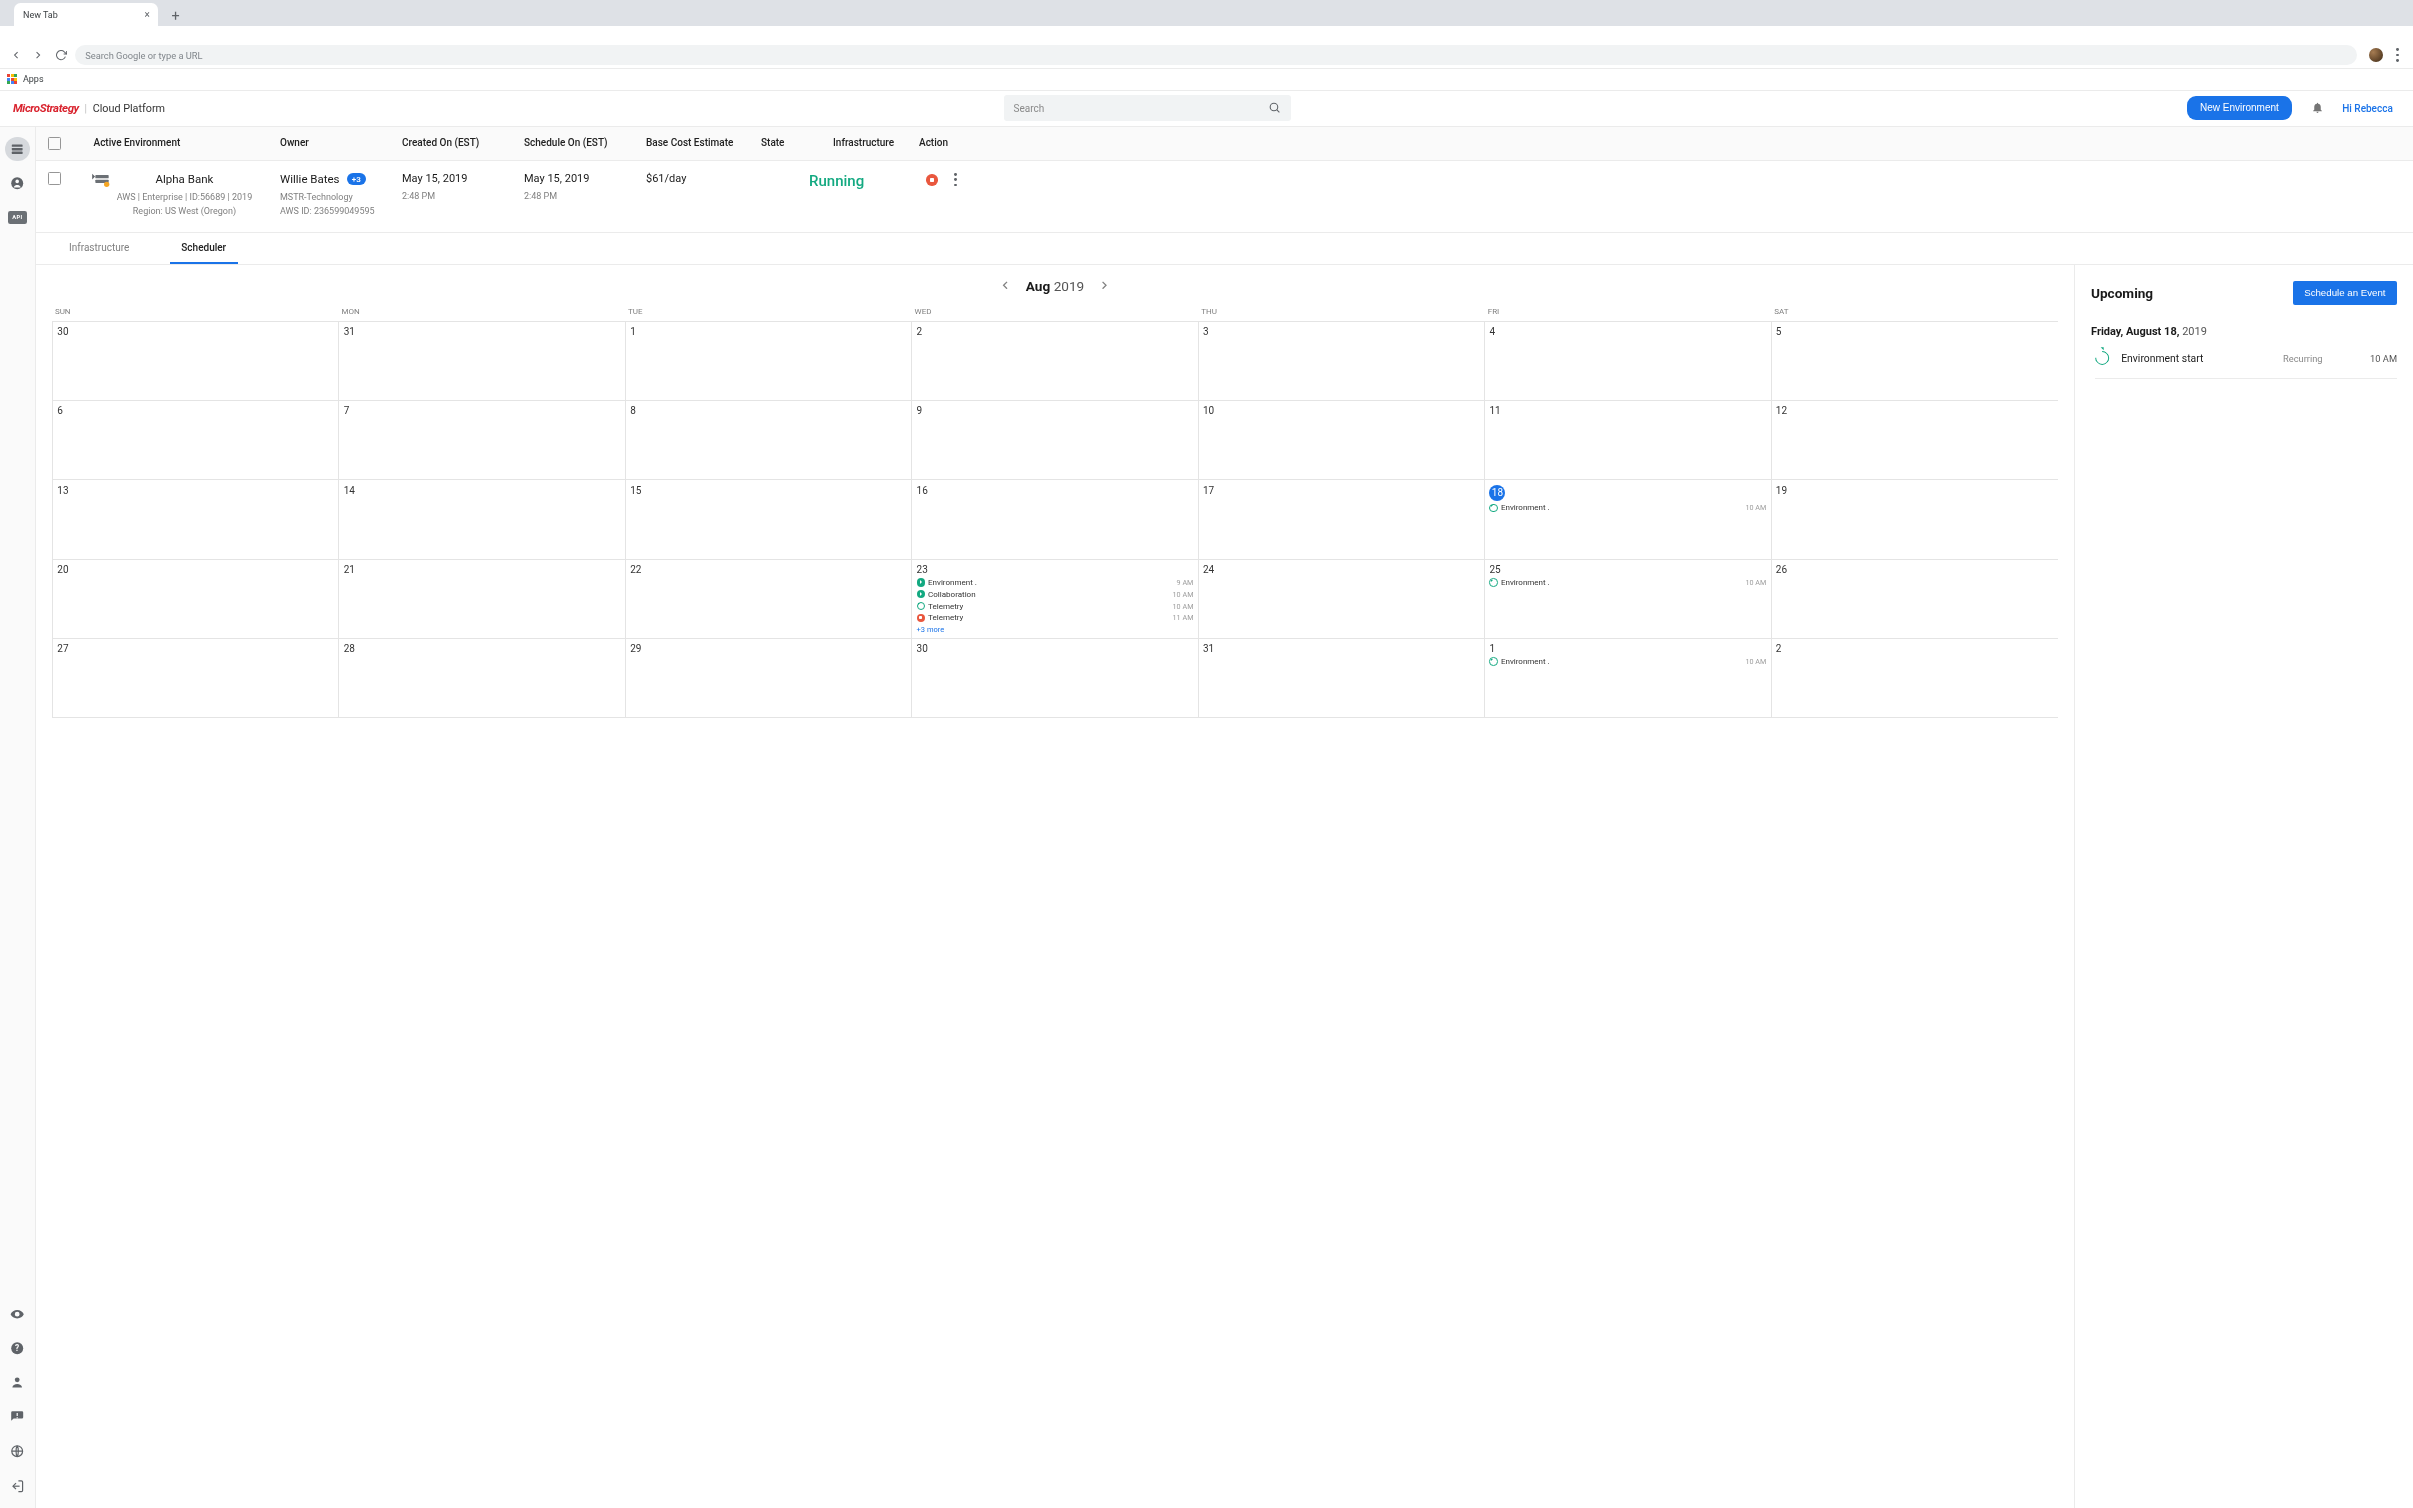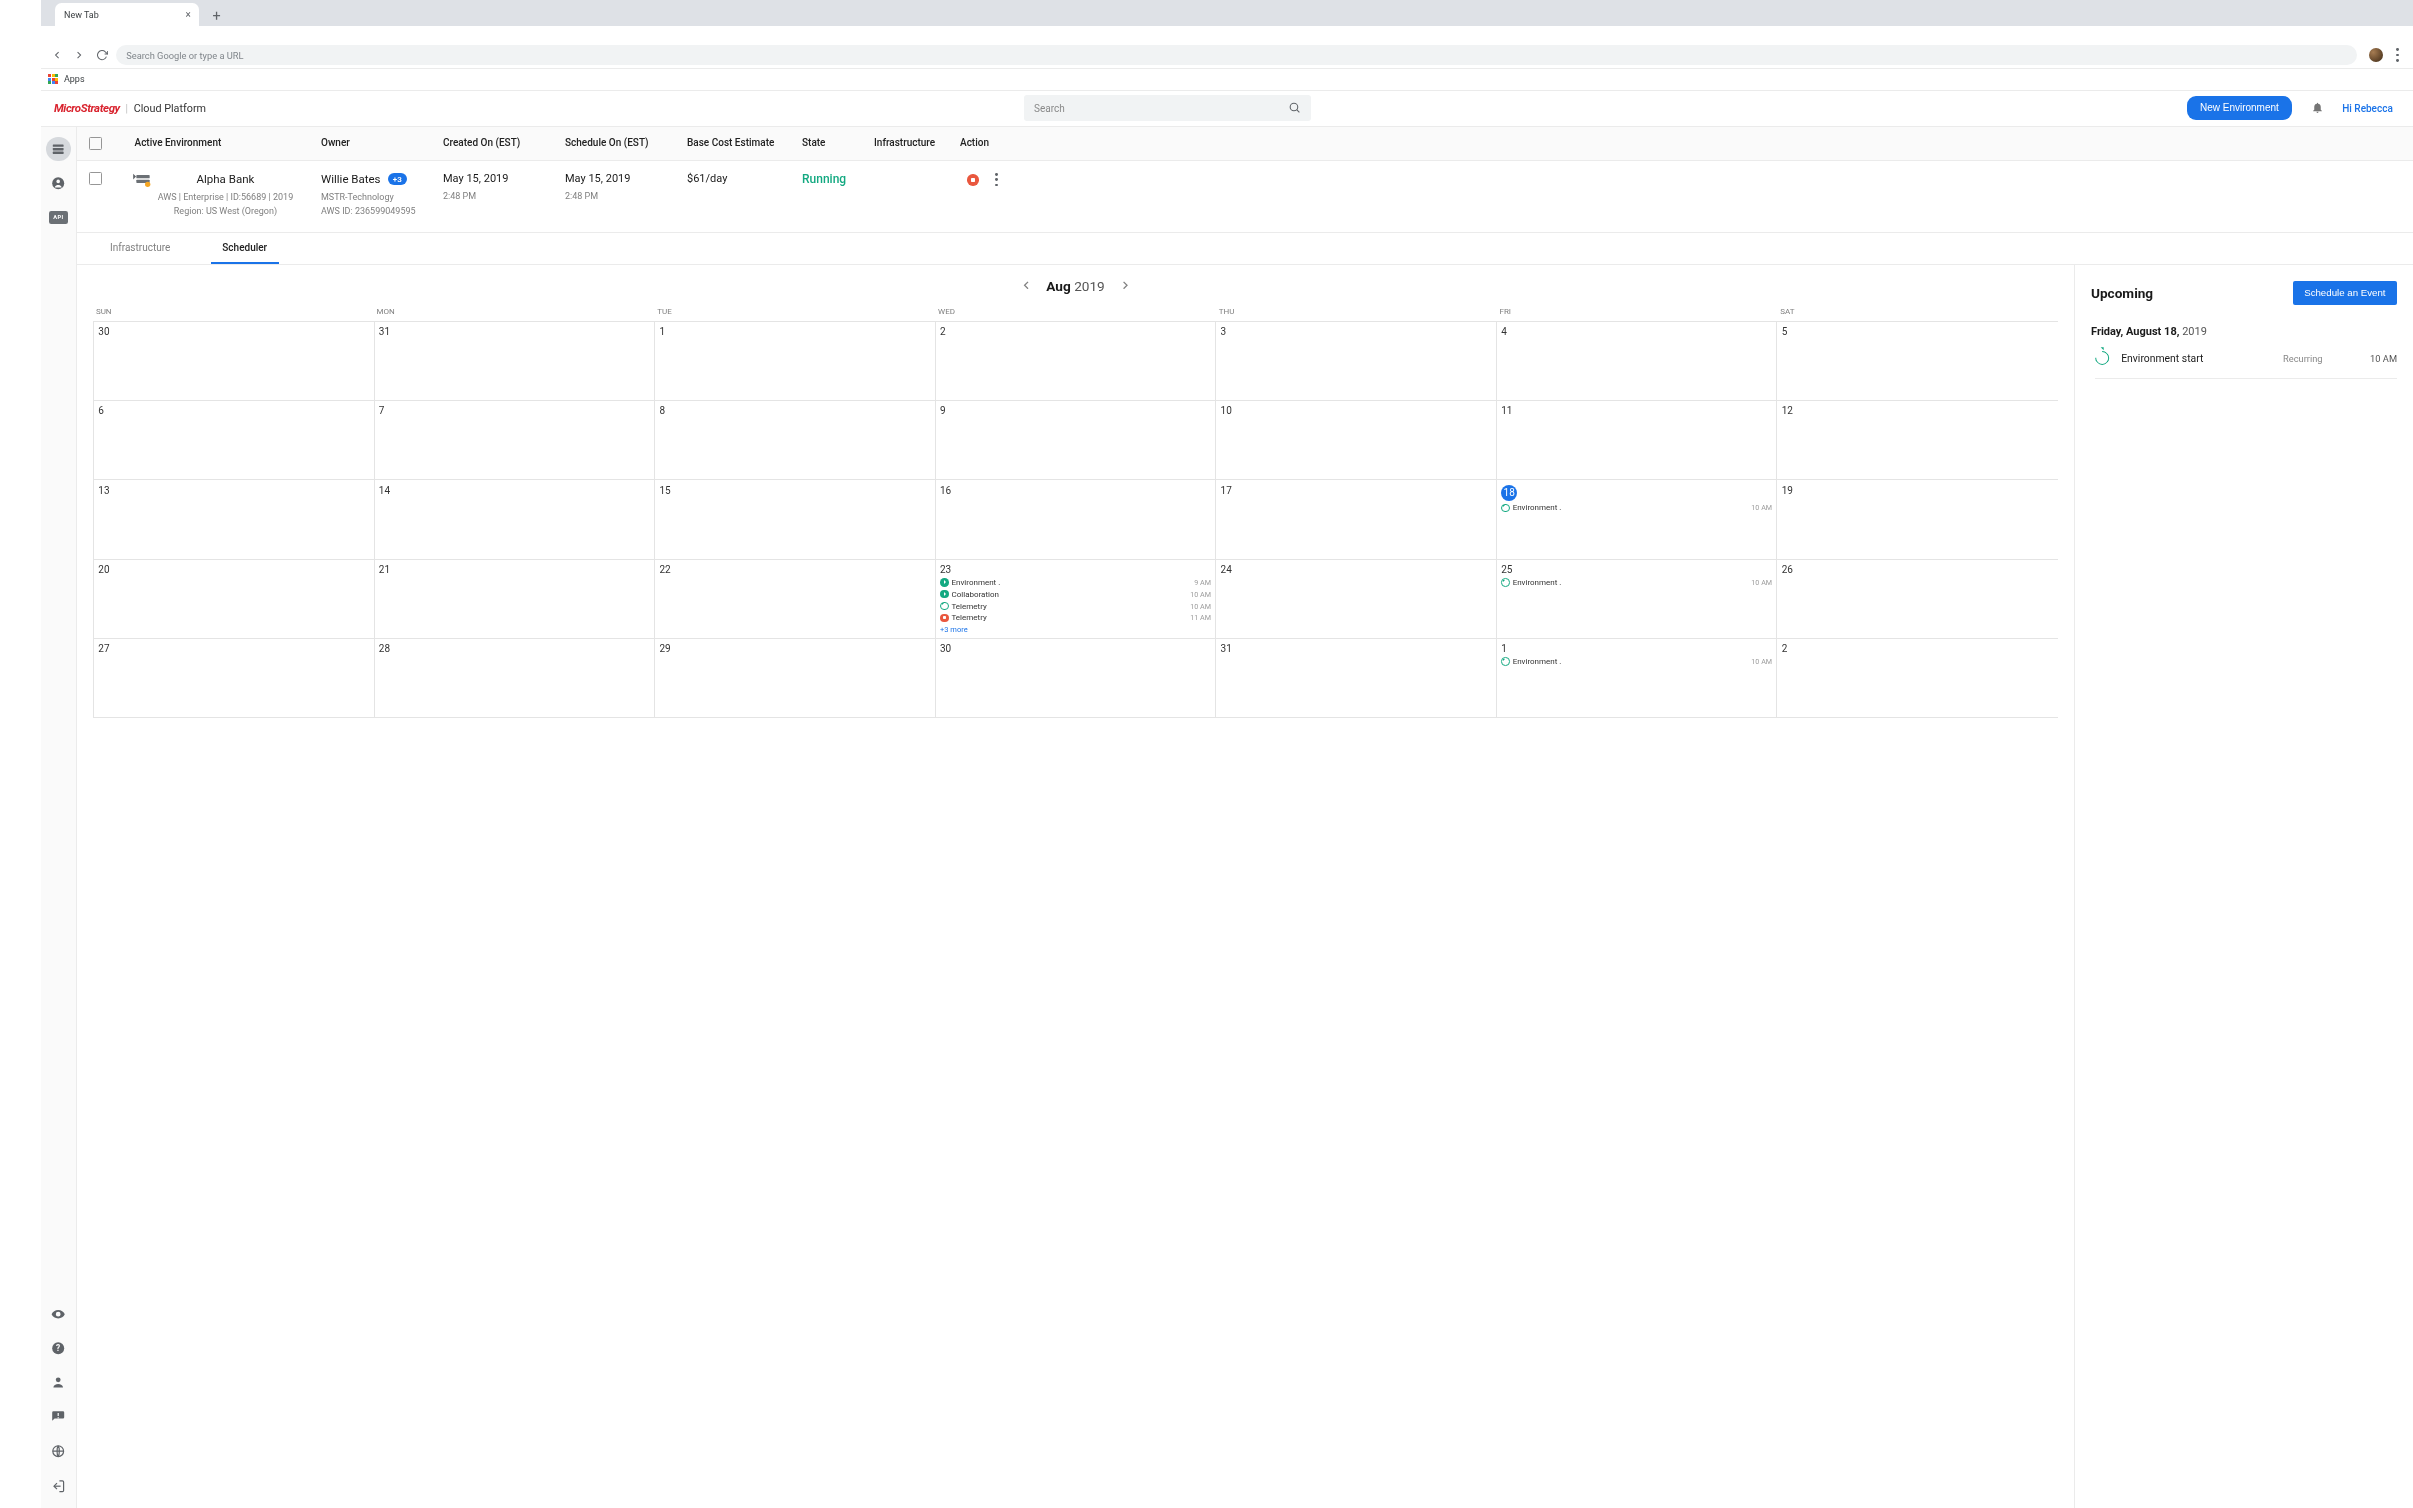--- a/index.html
+++ b/index.html
@@ -1,19 +1,19 @@
 <!DOCTYPE html>
 <html><head>
 <meta charset="utf-8">
 <style>
   * { box-sizing: border-box; margin: 0; padding: 0; }
   html, body { width: 100%; height: 100%; font-family: -apple-system, BlinkMacSystemFont, "Segoe UI", Roboto, Helvetica, Arial, sans-serif; background: #fff; color: #1a1a1a; font-size: 10px; }
 
   
-  .browser-frame { display: flex; flex-direction: column; height: 100%; padding-left: 41px; }
+  .browser-frame { display: flex; flex-direction: column; height: 100%; }
   .tab-bar { background: #dee1e6; height: 26px; display: flex; align-items: flex-end; padding-left: 14.4px; }
   .tab { background: #fff; height: 23px; width: 144px; border-top-left-radius: 6.5px; border-top-right-radius: 6.5px; display: flex; align-items: center; padding: 0 8.6px; font-size: 9px; color: #3c4043; position: relative; }
   .tab .close { margin-left: auto; font-size: 10px; color: #5f6368; cursor: pointer; }
   .new-tab-btn { width: 20px; height: 20px; margin-left: 7.2px; display: flex; align-items: center; justify-content: center; color: #5f6368; font-size: 14.4px; cursor: pointer; }
   .toolbar { background: #fff; height: 27px; display: flex; align-items: center; padding: 0 7.2px; gap: 5.7px; border-bottom: 0.7px solid #ebebeb; margin-top: 16px; }
   .tb-icon { width: 17px; height: 17px; display: flex; align-items: center; justify-content: center; color: #5f6368; border-radius: 50%; cursor: pointer; }
   .tb-icon svg { width: 12.2px; height: 12.2px; }
   .omnibox { flex: 1; height: 20px; background: #f1f3f4; border-radius: 10px; display: flex; align-items: center; padding: 0 10px; color: #80868b; font-size: 9.3px; }
   .avatar { width: 14.4px; height: 14.4px; border-radius: 50%; background: radial-gradient(circle at 30% 30%, #a67c52, #3d2814); margin-left: 5.7px; }
   .bookmarks-bar { background: #fff; height: 21.5px; display: flex; align-items: center; padding: 0 7.2px; gap: 5.7px; border-bottom: 0.7px solid #ebebeb; font-size: 9px; color: #3c4043; }
@@ -53,21 +53,21 @@
   .expand-arrow { display: flex; align-items: center; justify-content: center; color: #5f6368; cursor: pointer; padding-top: 1.4px; }
   .expand-arrow svg { width: 7.2px; height: 7.2px; }
   .env-name-cell { display: flex; gap: 7.2px; text-align: center; }
   .env-icon { width: 16px; height: 16px; margin-top: 0.7px; }
   .env-name { font-size: 11.5px; color: #222; }
   .meta { font-size: 9px; color: #808080; margin-top: 5px; line-height: 1.5; }
   .owner-name { font-size: 11.5px; }
   .owner-row { display: flex; align-items: center; gap: 7.2px; }
   .owner-badge { background: #1a73e8; color: #fff; border-radius: 7.2px; padding: 1.4px 5px; font-size: 8px; font-weight: 600; }
   .date-main { font-size: 11px; }
-  .state-running { color: #13a981; font-size: 12px; font-weight: 500; }
+  .state-running { color: #13a981; font-size: 15px; font-weight: 500; margin-left: 48px; }
   .action-cell { display: flex; align-items: center; gap: 16px; padding-top: 1.4px; padding-left: 7.2px; }
   .stop-icon { width: 11.5px; height: 11.5px; border-radius: 50%; background: #e9573e; display: flex; align-items: center; justify-content: center; cursor: pointer; }
   .stop-icon::after { content: ''; width: 4.3px; height: 4.3px; background: #fff; border-radius: 0.7px; }
   .dots { color: #5f6368; font-size: 14.4px; cursor: pointer; line-height: 0.4; display: flex; flex-direction: column; gap: 2.2px; }
   .dots span { width: 2.9px; height: 2.9px; background: #5f6368; border-radius: 50%; }
 
   
   .subtabs { display: flex; gap: 29px; padding-left: 21.5px; border-bottom: 0.7px solid #ebebeb; }
   .subtab { padding: 8.6px 11.5px; font-size: 10px; color: #808080; cursor: pointer; border-bottom: 2.2px solid transparent; }
   .subtab.active { color: #222; border-bottom-color: #1a73e8; font-weight: 500; }

